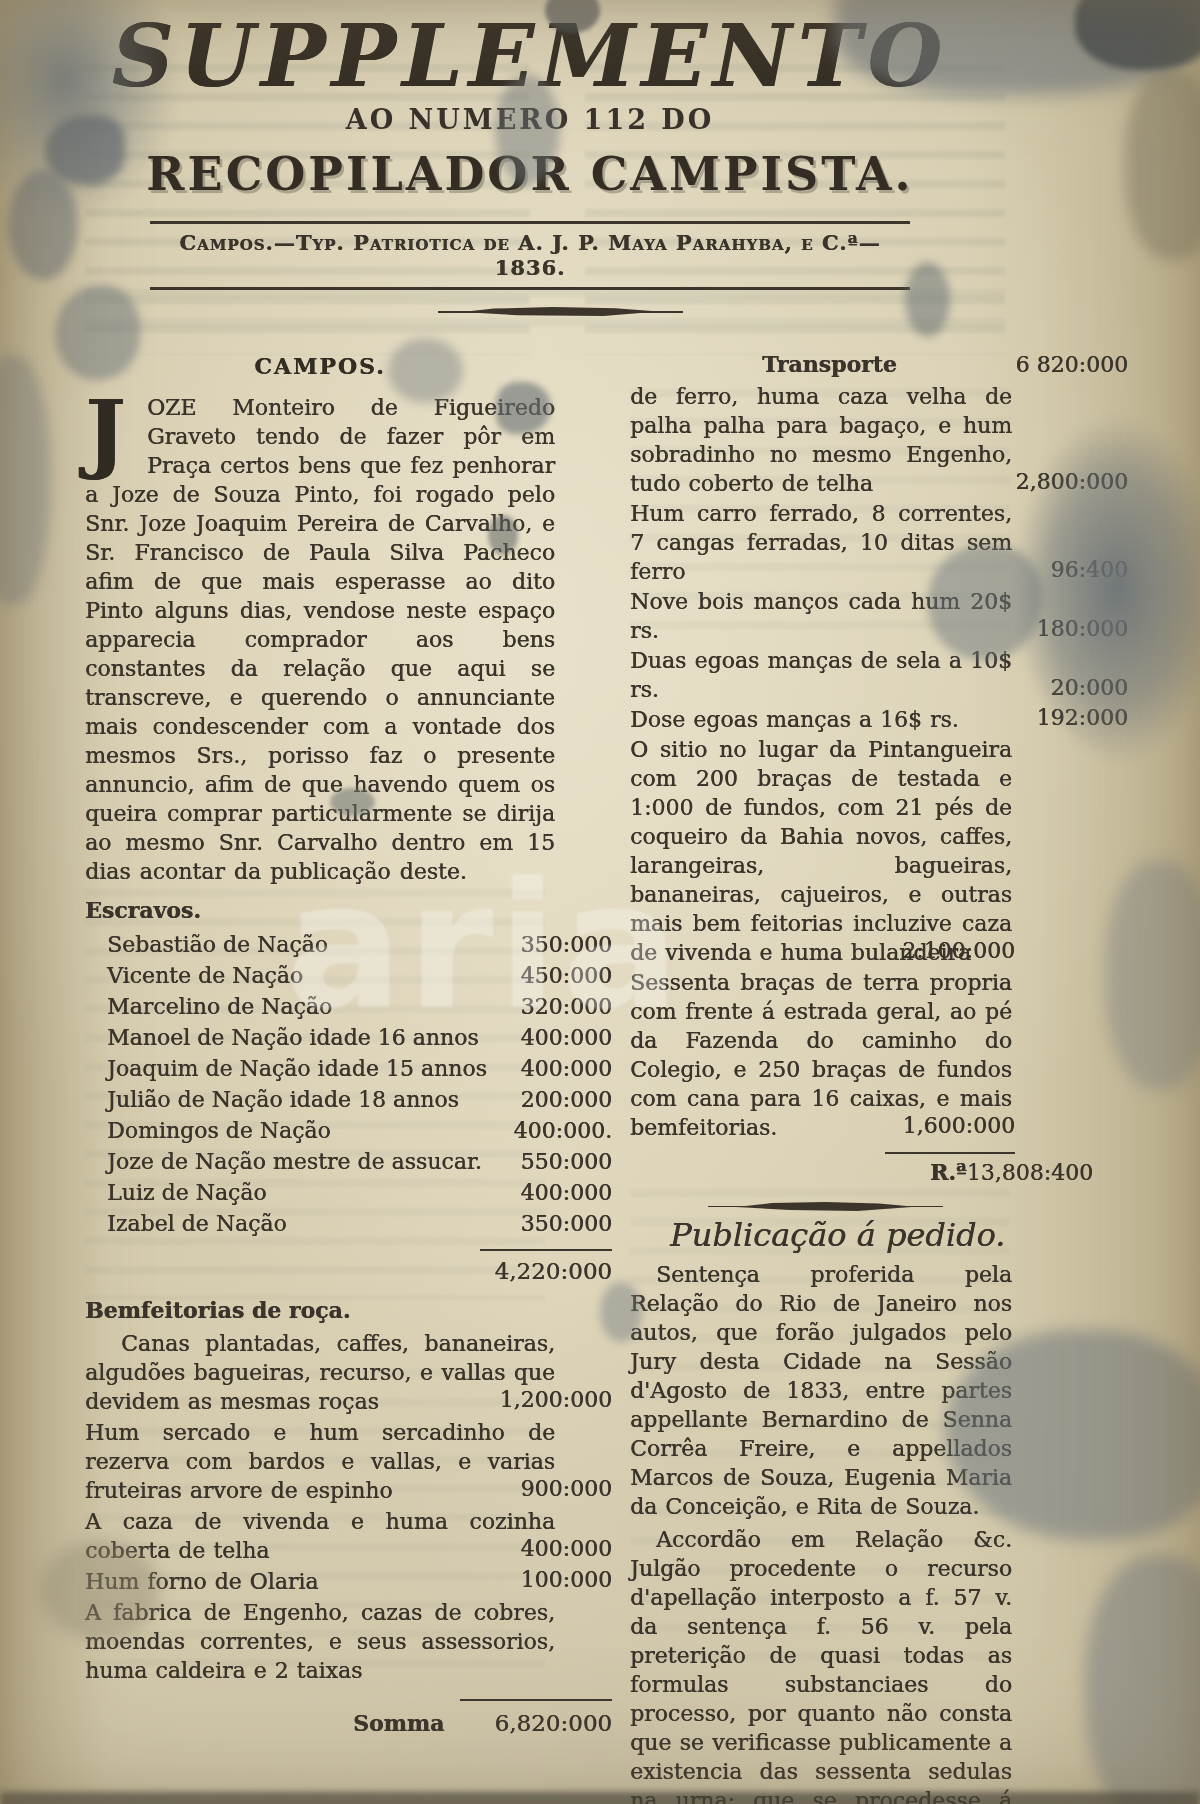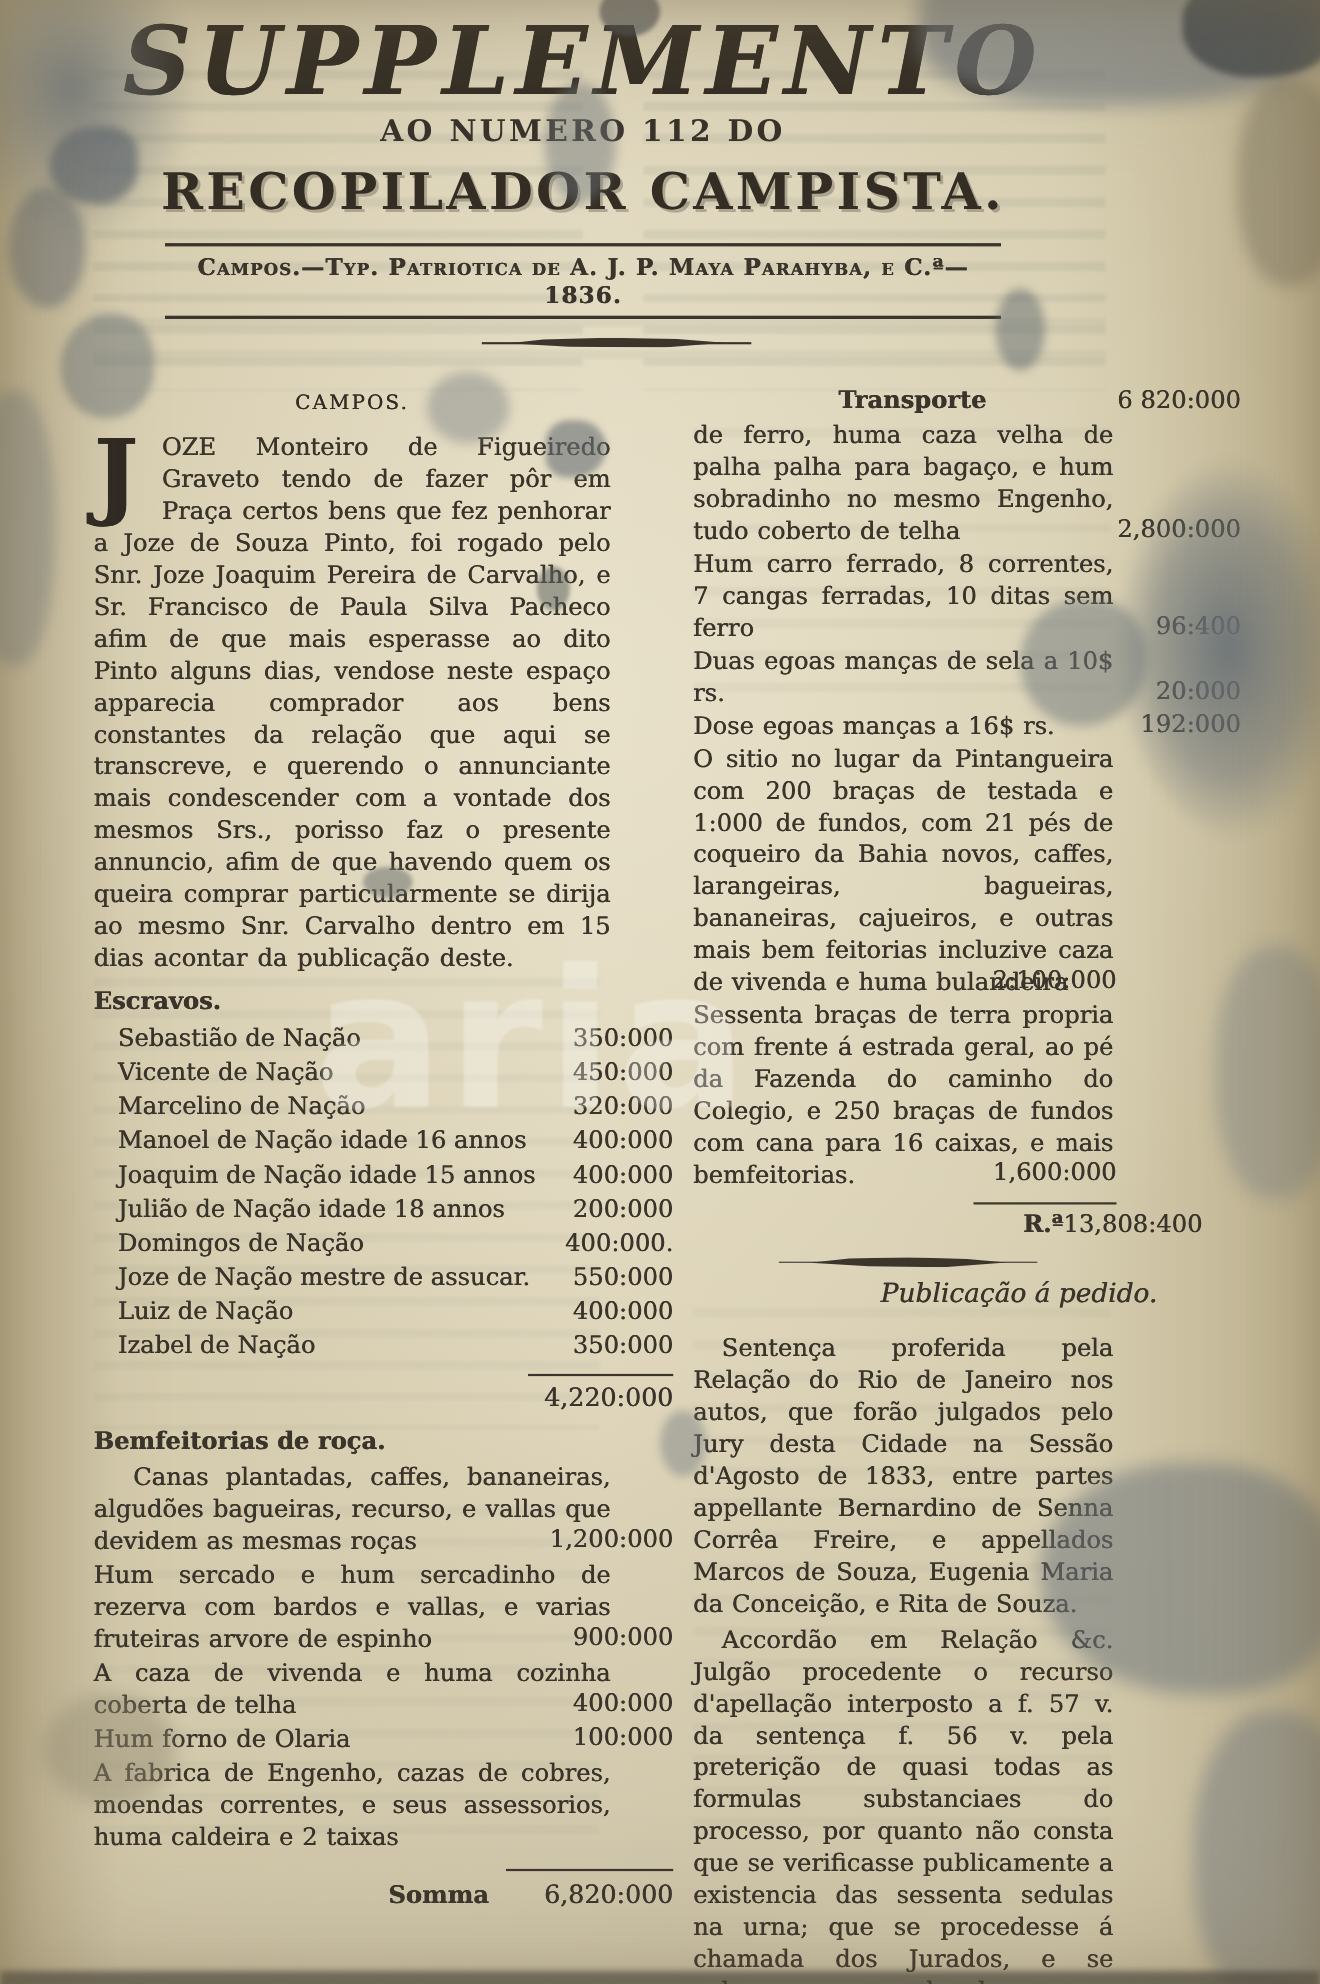--- a/index.html
+++ b/index.html
@@ -25,21 +25,21 @@
   .imprint{width:760px;margin:20px auto 0;border-top:3px solid #3b352c;border-bottom:3px solid #3b352c;
     padding:6px 0 7px;font-variant:small-caps;font-weight:bold;font-size:21px;letter-spacing:1px;}
   .orn{position:relative;height:12px;width:245px;margin:16px 0 0 368px;}
   .orn .orn-line{position:absolute;left:0;right:0;top:5px;border-top:2px solid #3b352c;}
   .orn .orn-blade{position:absolute;left:10%;right:10%;top:1px;height:9px;background:#3b352c;
     clip-path:polygon(0 55%,16% 18%,46% 0,78% 14%,100% 50%,72% 100%,28% 92%);}
 
   
   .col-left{position:absolute;left:15px;top:352px;width:527px;font-size:22px;line-height:29px;}
   .col-right{position:absolute;left:560px;top:350px;width:498px;font-size:22px;line-height:29px;}
-  .h-campos{width:470px;text-align:center;font-size:18px;font-weight:normal;letter-spacing:2px;margin-bottom:12px;color:#332d24;}
+  .h-campos{width:470px;text-align:center;font-size:22px;font-weight:bold;letter-spacing:2px;margin-bottom:12px;color:#332d24;}
   .intro{width:470px;text-align:justify;word-spacing:2px;}
   .dropcap{float:left;font-size:86px;line-height:70px;width:56px;font-weight:bold;margin:4px 6px -8px 0;color:#2f2a22;}
   .sub-h{width:470px;font-weight:bold;font-size:22px;margin:10px 0 4px;}
   .e-row{display:flex;line-height:31px;align-items:center;}
   .e-name{margin-left:22px;}
   .e-val{margin-left:auto;}
   .t-rule{width:132px;border-top:2px solid #3b352c;margin:10px 0 6px auto;}
   .t-val{text-align:right;font-size:23px;}
   .b-item{position:relative;margin-top:2px;}
   .b-text{width:470px;text-align:justify;word-spacing:1px;}
@@ -59,21 +59,21 @@
   .vv.far{right:0;}
   .vv.near{right:113px;}
   .r-rule{width:130px;border-top:2px solid #3b352c;margin:10px 0 4px 255px;}
   .r-row{display:flex;width:385px;}
   .r-row .lbl{margin-left:300px;font-weight:bold;}
   .r-row .val{margin-left:auto;}
   .orn2{position:relative;height:12px;width:235px;margin:14px 0 8px 78px;}
   .orn2 .orn-line{position:absolute;left:0;right:0;top:5px;border-top:1.5px solid #3b352c;}
   .orn2 .orn-blade{position:absolute;left:12%;right:12%;top:1px;height:9px;background:#3b352c;
     clip-path:polygon(0 55%,20% 12%,50% 0,80% 16%,100% 52%,68% 100%,30% 90%);}
-  .pub-h{width:382px;text-align:right;padding-left:40px;font-style:italic;font-size:24px;margin-bottom:21px;}
+  .pub-h{width:382px;text-align:left;padding-left:40px;font-style:italic;font-size:32px;margin-bottom:10px;}
   .pub-p{width:382px;text-align:justify;text-indent:26px;word-spacing:1px;margin-top:4px;}
 
   
   .ghost{position:absolute;z-index:1;pointer-events:none;
     background:repeating-linear-gradient(180deg, transparent 0 9px, rgba(84,104,95,.55) 9px 17px, transparent 17px 29px);
     filter:blur(1.6px);}
   .g1{left:85px;top:55px;width:445px;height:300px;opacity:.17;}
   .g2{left:585px;top:55px;width:420px;height:300px;opacity:.17;}
   .g0{left:85px;top:280px;width:920px;height:66px;opacity:.12;}
   .g3{left:630px;top:380px;width:380px;height:260px;opacity:.09;}
@@ -232,20 +232,24 @@
 
       <div class="vrow">
         <div class="vtext">de ferro, huma caza velha de palha palha para bagaço, e hum sobradinho no mesmo Engenho, tudo coberto de telha</div>
         <div class="vv far">2,800:000</div>
       </div>
       <div class="vrow">
         <div class="vtext">Hum carro ferrado, 8 correntes, 7 cangas ferradas, 10 ditas sem ferro</div>
         <div class="vv far">96:400</div>
       </div>
       <div class="vrow">
+        <div class="vtext">Nove bois manços cada hum 20$ rs.</div>
+        <div class="vv far">180:000</div>
+      </div>
+      <div class="vrow">
         <div class="vtext">Duas egoas manças de sela a 10$ rs.</div>
         <div class="vv far">20:000</div>
       </div>
       <div class="vrow">
         <div class="vtext">Dose egoas manças a 16$ rs.</div>
         <div class="vv far">192:000</div>
       </div>
       <div class="vrow">
         <div class="vtext">O sitio no lugar da Pintangueira com 200 braças de testada e 1:000 de fundos, com 21 pés de coqueiro da Bahia novos, caffes, larangeiras, bagueiras, bananeiras, cajueiros, e outras mais bem feitorias incluzive caza de vivenda e huma bulandeira</div>
         <div class="vv near">2:100:000</div>

